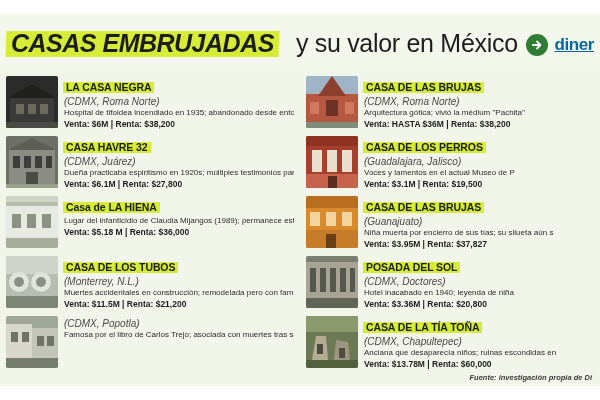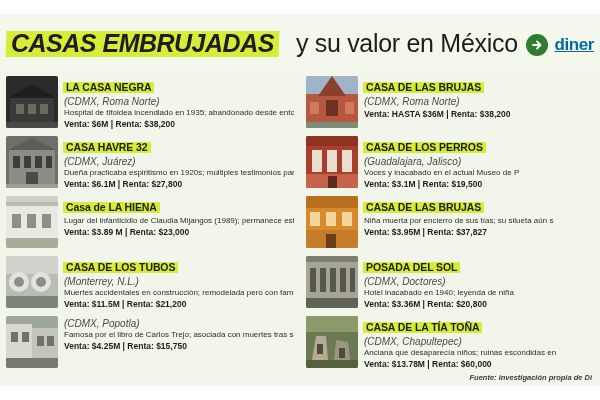--- a/index.html
+++ b/index.html
@@ -281,21 +281,21 @@
             <rect x="6" y="18" width="9" height="14" fill="#8d9183"></rect>
             <rect x="21" y="18" width="9" height="14" fill="#8d9183"></rect>
             <rect x="36" y="18" width="9" height="14" fill="#8d9183"></rect>
             <rect x="0" y="42" width="52" height="10" fill="#a8ad9b"></rect>
             <rect x="0" y="6" width="52" height="4" fill="#b9bdae"></rect>
           </svg>
         </div>
         <div class="info">
           <div class="name-wrap"><span class="name">Casa de LA HIENA</span></div>
           <div class="desc">Lugar del infanticidio de Claudia Mijangos (1989); permanece estigmatizada.</div>
-          <div class="price">Venta: $3.89 M | Renta: $23,000</div>
+          <div class="price">Venta: $5.18 M | Renta: $36,000</div>
         </div>
       </div>
 
       <div class="entry">
         <div class="thumb">
           <svg viewBox="0 0 52 52" preserveAspectRatio="none" aria-hidden="true">
             <rect width="52" height="52" fill="#b9bcb2"></rect>
             <rect x="0" y="0" width="52" height="18" fill="#cfd3cb"></rect>
             <circle cx="13" cy="26" r="10" fill="#e2e4dc"></circle>
             <circle cx="13" cy="26" r="5" fill="#8b8f85"></circle>
@@ -321,21 +321,20 @@
             <rect x="5" y="16" width="7" height="10" fill="#6e7468"></rect>
             <rect x="16" y="16" width="7" height="10" fill="#6e7468"></rect>
             <rect x="31" y="20" width="7" height="10" fill="#6e7468"></rect>
             <rect x="41" y="20" width="7" height="10" fill="#6e7468"></rect>
             <rect x="0" y="42" width="52" height="10" fill="#757c6e"></rect>
           </svg>
         </div>
         <div class="info">
           <div class="loc">(CDMX, Popotla)</div>
           <div class="desc">Famosa por el libro de Carlos Trejo; asociada con muertes tras sesión de ouija.</div>
-          <div class="price">Venta: $4.25M | Renta: $15,750</div>
         </div>
       </div>
 
     </div>
 
     <div class="col">
 
       <div class="entry">
         <div class="thumb">
           <svg viewBox="0 0 52 52" preserveAspectRatio="none" aria-hidden="true">
@@ -344,58 +343,60 @@
             <polygon points="26,0 40,20 12,20" fill="#8d3f2f"></polygon>
             <rect x="20" y="24" width="12" height="16" fill="#6c3226"></rect>
             <rect x="4" y="26" width="9" height="12" fill="#cf7a5e"></rect>
             <rect x="39" y="26" width="9" height="12" fill="#cf7a5e"></rect>
             <rect x="0" y="46" width="52" height="6" fill="#7e8c7a"></rect>
           </svg>
         </div>
         <div class="info">
           <div class="name-wrap"><span class="name">CASA DE LAS BRUJAS</span></div>
           <div class="loc">(CDMX, Roma Norte)</div>
+          <div class="desc">Arquitectura gótica; vivió la médium "Pachita"</div>
           <div class="price">Venta: HASTA $36M | Renta: $38,200</div>
         </div>
       </div>
 
       <div class="entry">
         <div class="thumb">
           <svg viewBox="0 0 52 52" preserveAspectRatio="none" aria-hidden="true">
             <rect width="52" height="52" fill="#a63f2c"></rect>
             <rect x="0" y="0" width="52" height="10" fill="#8e3222"></rect>
             <rect x="6" y="14" width="10" height="22" fill="#e9dfcf"></rect>
             <rect x="21" y="14" width="10" height="22" fill="#e9dfcf"></rect>
             <rect x="36" y="14" width="10" height="22" fill="#e9dfcf"></rect>
             <rect x="0" y="38" width="52" height="14" fill="#c8634b"></rect>
             <rect x="22" y="40" width="9" height="12" fill="#5c2b1e"></rect>
           </svg>
         </div>
         <div class="info">
           <div class="name-wrap"><span class="name">CASA DE LOS PERROS</span></div>
           <div class="loc">(Guadalajara, Jalisco)</div>
-          <div class="desc">Voces y inacabado en el actual Museo de P</div>
+          <div class="desc">Voces y lamentos en el actual Museo de P</div>
           <div class="price">Venta: $3.1M | Renta: $19,500</div>
         </div>
       </div>
 
       <div class="entry">
         <div class="thumb">
           <svg viewBox="0 0 52 52" preserveAspectRatio="none" aria-hidden="true">
             <rect width="52" height="52" fill="#d98b2b"></rect>
             <rect x="0" y="0" width="52" height="12" fill="#b86f1f"></rect>
             <rect x="4" y="16" width="10" height="14" fill="#f2d6a0"></rect>
             <rect x="20" y="16" width="10" height="14" fill="#f2d6a0"></rect>
             <rect x="36" y="16" width="10" height="14" fill="#f2d6a0"></rect>
             <rect x="0" y="34" width="52" height="18" fill="#c77c2a"></rect>
             <rect x="20" y="38" width="10" height="14" fill="#6b3f15"></rect>
           </svg>
         </div>
         <div class="info">
           <div class="name-wrap"><span class="name">CASA DE LAS BRUJAS</span></div>
+          <div class="loc">(Guanajuato)</div>
           <div class="desc">Niña muerta por encierro de sus tías; su silueta aún s</div>
           <div class="price">Venta: $3.95M | Renta: $37,827</div>
         </div>
       </div>
 
       <div class="entry">
         <div class="thumb">
           <svg viewBox="0 0 52 52" preserveAspectRatio="none" aria-hidden="true">
             <rect width="52" height="52" fill="#7b7f72"></rect>
             <rect x="0" y="6" width="52" height="36" fill="#a9a396"></rect>

